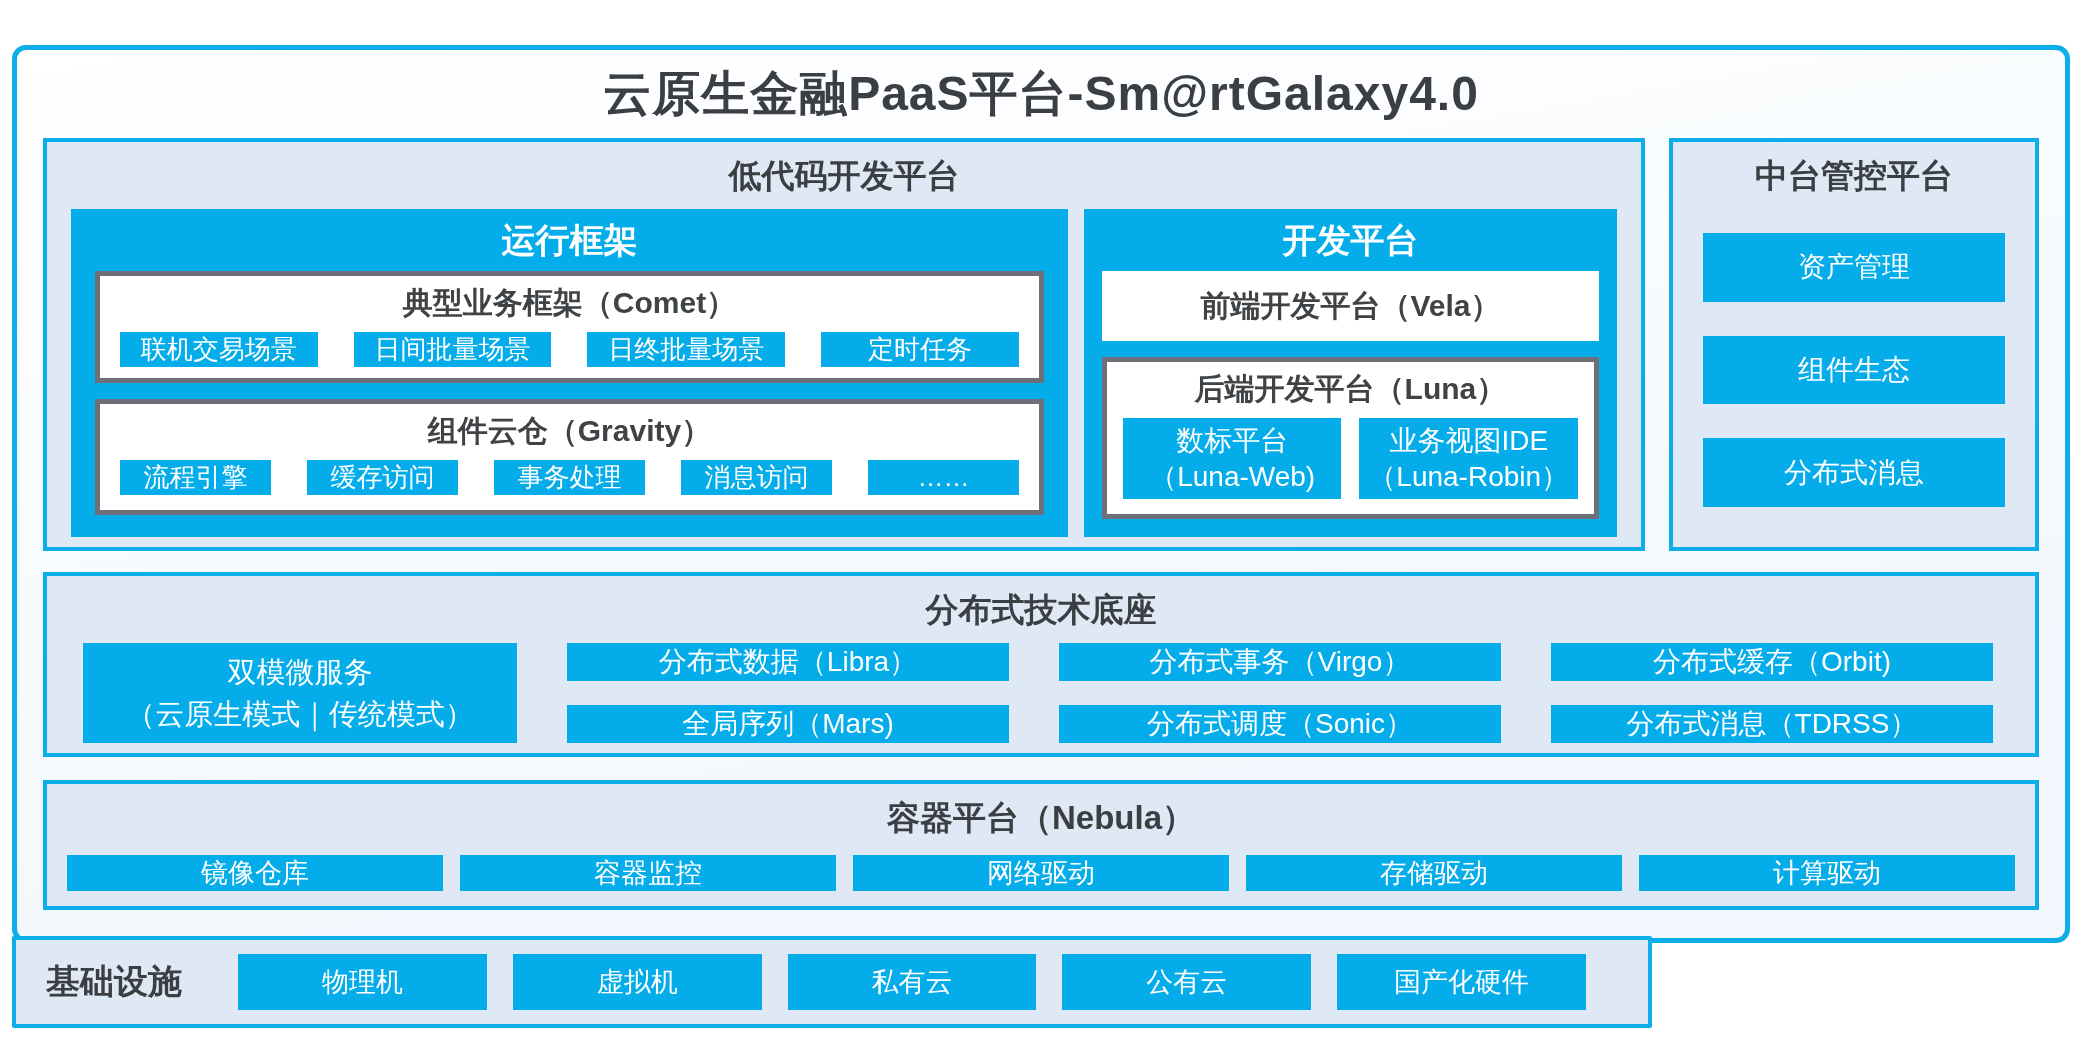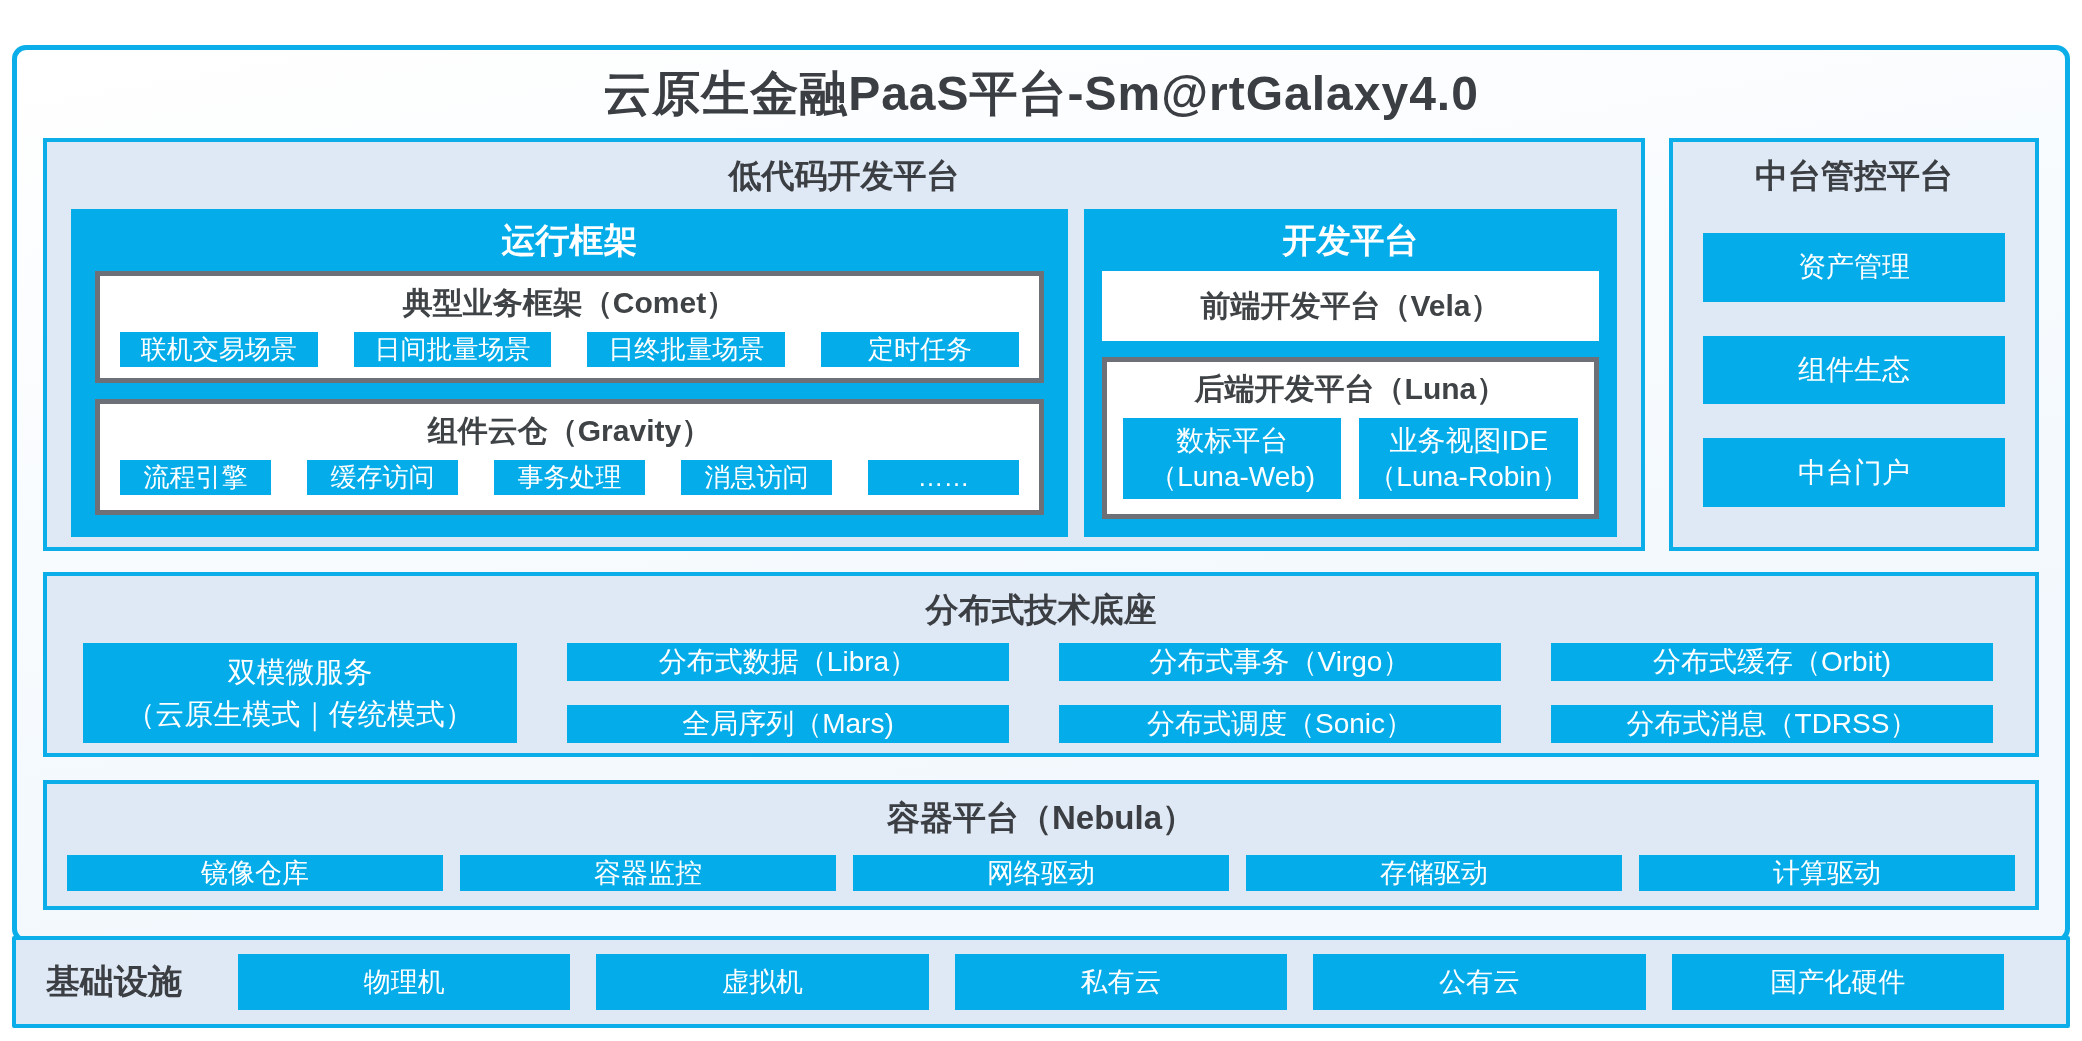--- a/index.html
+++ b/index.html
@@ -97,21 +97,21 @@
   .dist-body { flex: 1; display: flex; gap: 50px; padding: 2px 42px 18px 36px; }
   .dual { flex: 0 0 434px; font-size: 29px; line-height: 42px; }
   .dist-col { flex: 1; display: flex; flex-direction: column; gap: 24px; }
   .dist-col .chip { font-size: 28px; }
   .containerp { margin: 23px 26px 0; height: 130px; display: flex; flex-direction: column; }
   .cont-chips { flex: 1; display: flex; gap: 17px; padding: 6px 20px 17px; }
   .cont-chips .chip { font-size: 27px; }
   .infra {
     position: absolute;
     left: 12px; top: 936px;
-    width: 2058px; height: 92px;
+    width: 1640px; height: 92px;
     display: flex; align-items: center;
     gap: 26px;
     padding: 0 62px 0 30px;
     border-radius: 2px;
   }
   .infra-label {
     font-size: 34px;
     font-weight: bold;
     margin-right: 30px;
     white-space: nowrap;
@@ -172,21 +172,21 @@
         </div>
 
       </div>
     </section>
 
     <section class="panel midplat">
       <h2 class="panel-h">中台管控平台</h2>
       <div class="mid-btns">
         <div class="chip">资产管理</div>
         <div class="chip">组件生态</div>
-        <div class="chip">中台门户</div>
+        <div class="chip">分布式消息</div>
       </div>
     </section>
 
   </div>
 
   <section class="panel dist">
     <h2 class="panel-h">分布式技术底座</h2>
     <div class="dist-body">
       <div class="chip dual two-line">
         <span>双模微服务</span>

